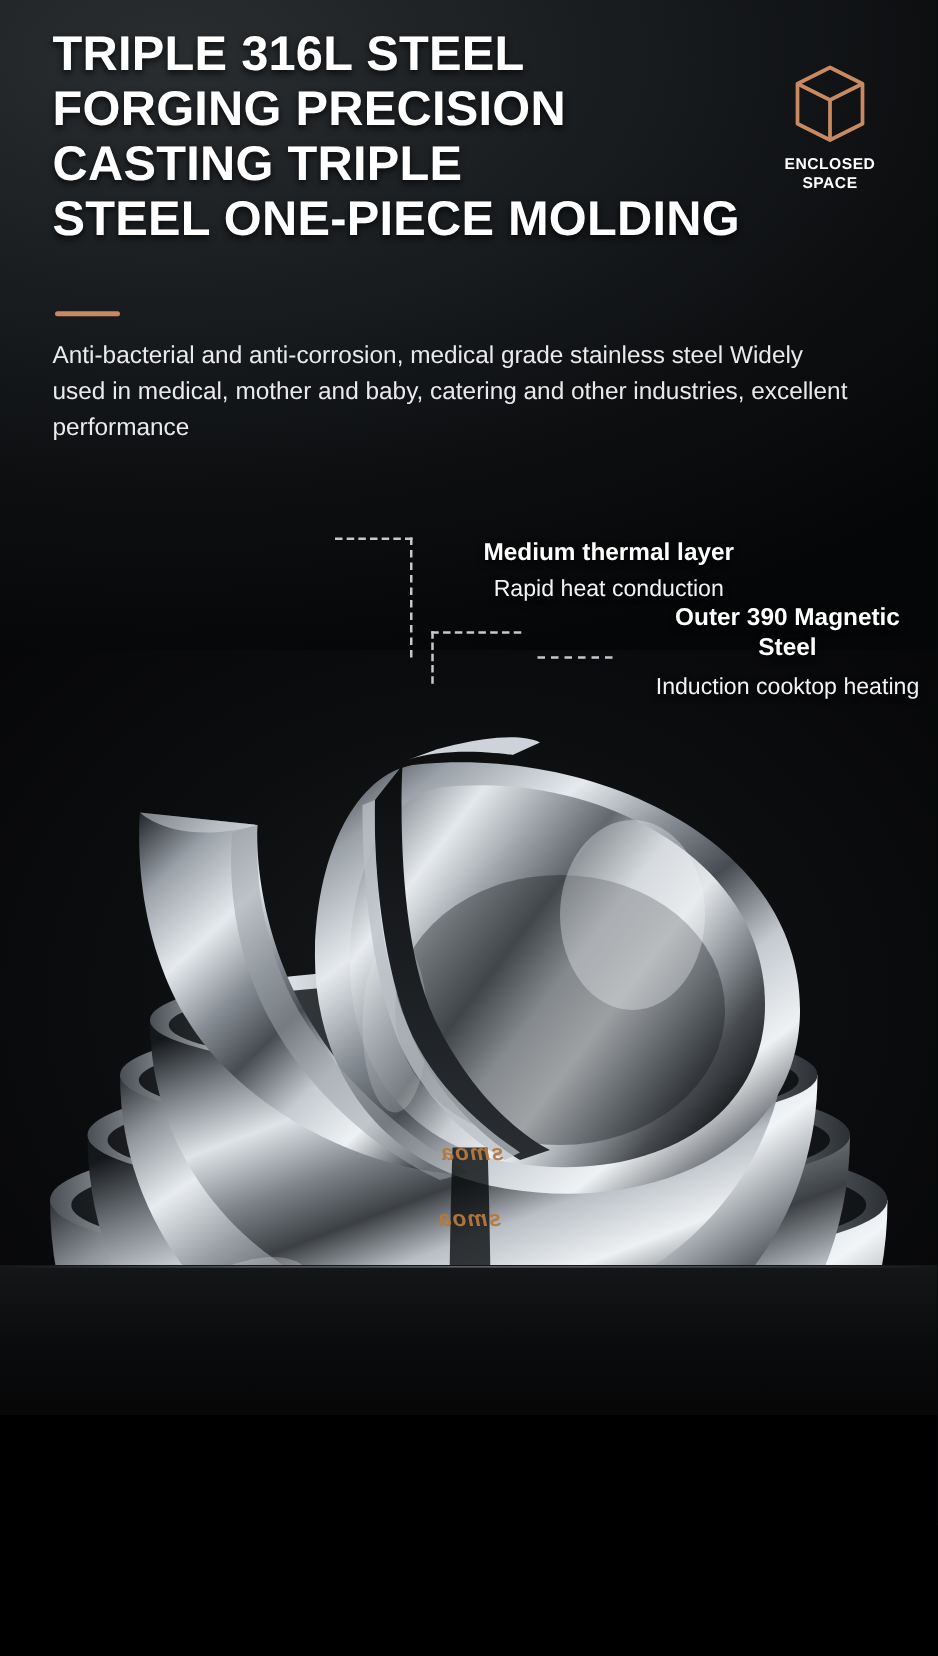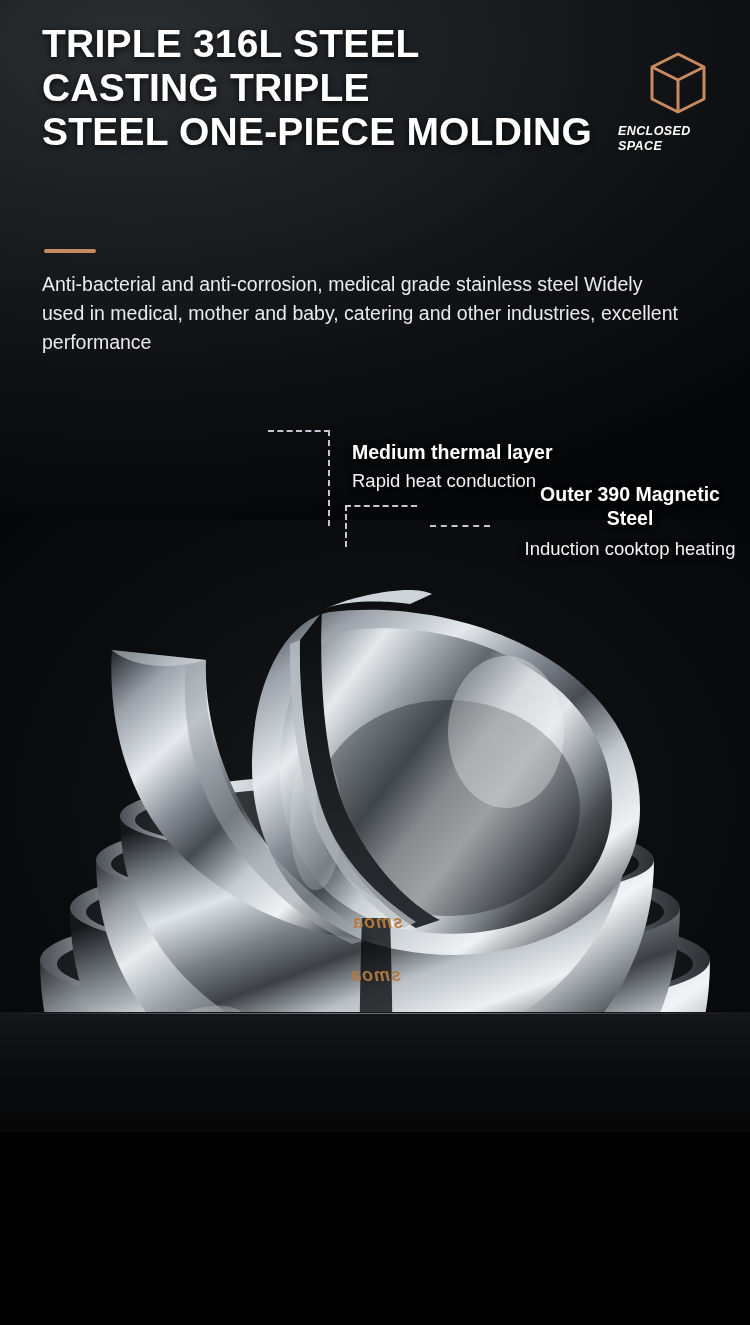--- a/index.html
+++ b/index.html
@@ -67,23 +67,23 @@
   .microcopy {
     position: absolute; left: 42px; top: 358px; width: 470px;
     color: #8c8f93;
     font-size: 10.5px;
     line-height: 16.5px;
     font-weight: 400;
   }
 
   
   .badge {
-    position: absolute; right: 12px; top: 50px;
+    position: absolute; right: 26px; top: 50px;
     width: 120px;
-    font-style: italic;
+    text-align: center;
   }
   .badge svg { display: block; margin: 0 auto; }
   .badge-text {
     margin-top: 8px;
     color: #ffffff;
     font-size: 12.5px;
     font-weight: 700;
     letter-spacing: .4px;
     line-height: 15px;
   }
@@ -93,21 +93,21 @@
   .callout .ct-title {
     font-size: 19.5px; font-weight: 700; line-height: 24px;
   }
   .callout .ct-sub {
     font-size: 18.5px; font-weight: 400; line-height: 25px; color: #f2f3f4;
   }
 
   #callout-inner { left: 52px; top: 418px; width: 240px; text-align: center; }
   #callout-inner .ct-sub { margin-top: 10px; }
 
-  #callout-medium { left: 352px; top: 440px; width: 270px; text-align: left; }
+  #callout-medium { left: 352px; top: 430px; width: 270px; text-align: center; }
   #callout-medium .ct-sub { margin-top: 4px; }
 
   #callout-outer { left: 520px; top: 482px; width: 220px; text-align: center; }
   #callout-outer .ct-sub { margin-top: 6px; }
 
   
   .leader { position: absolute; border-color: #b9bdc1; }
   #leader-1 {
     left: 268px; top: 430px; width: 62px; height: 96px;
     border-top: 2px dashed #c5c9cd;
@@ -145,20 +145,21 @@
 </head>
 <body>
 
 <div class="page">
 
   <div class="top-panel"></div>
   <div class="bottom-panel"></div>
 
   <div class="headline">
     <div>TRIPLE 316L STEEL</div>
+    <div>FORGING PRECISION</div>
     <div>CASTING TRIPLE</div>
     <div>STEEL ONE-PIECE MOLDING</div>
   </div>
 
   <div class="rule"></div>
 
   <div class="subhead">Anti-bacterial and anti-corrosion, medical grade stainless steel Widely used in medical, mother and baby, catering and other industries, excellent performance</div>
 
 
   <div class="badge">

